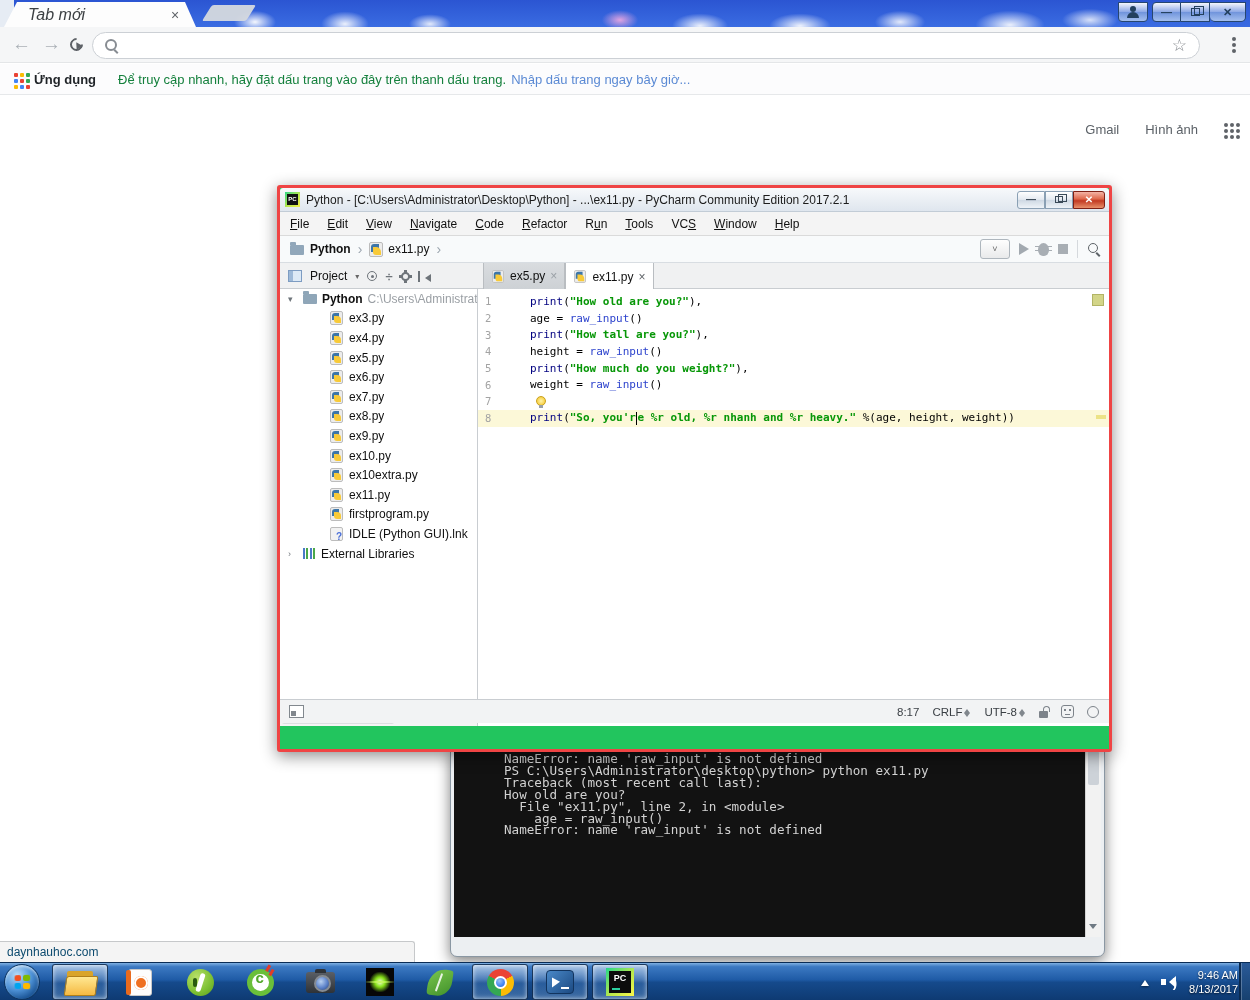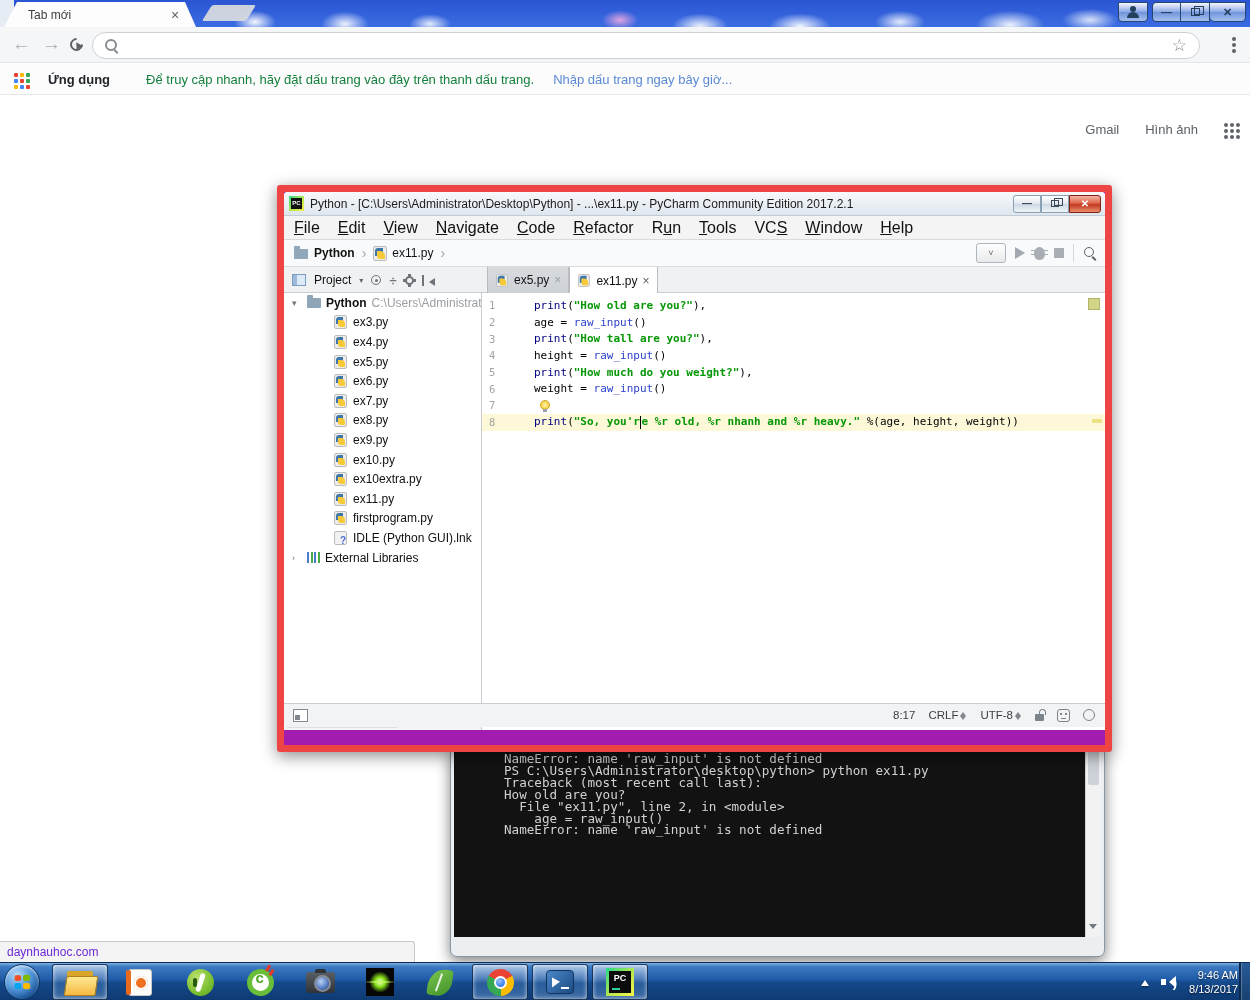--- a/index.html
+++ b/index.html
@@ -17,21 +17,21 @@
       radial-gradient(26px 14px at 620px 20px, rgba(240,170,225,.9), rgba(255,255,255,0) 70%),
       radial-gradient(40px 18px at 700px 26px, rgba(255,255,255,.9), rgba(255,255,255,0) 70%),
       radial-gradient(44px 18px at 800px 26px, rgba(255,255,255,.92), rgba(255,255,255,0) 70%),
       radial-gradient(36px 16px at 900px 22px, rgba(255,255,255,.85), rgba(255,255,255,0) 70%),
       radial-gradient(48px 20px at 1010px 25px, rgba(255,255,255,.9), rgba(255,255,255,0) 72%),
       radial-gradient(40px 16px at 1090px 20px, rgba(255,255,255,.8), rgba(255,255,255,0) 70%),
       linear-gradient(#2b55d2, #3a6ce2); }
   .tabstrip::before { content:""; position:absolute; left:0; top:0; width:14px; height:27px; background:#e6ecf4; }
   .tab-active { position:absolute; left:4px; top:2px; width:192px; height:25px; background:#fdfdfd;
     clip-path: polygon(13px 0, 181px 0, 192px 25px, 0 25px); display:flex; align-items:center; padding:0 14px 0 24px; }
-  .tab-title { font-size:12px; color:#3c4043; flex:1; }
+  .tab-title { font-size:16px; color:#3c4043; flex:1;font-style:italic; }
   .tab-close { font-size:14px; color:#5f6368; line-height:12px; width:14px; text-align:center; cursor:default; }
   .newtab-btn { position:absolute; left:207px; top:5px; width:44px; height:16px; background:#d5d9de;
     transform:skewX(-32deg); border-radius:2px; opacity:.95; }
   .win-ctrls { position:absolute; right:4px; top:2px; display:flex; gap:4px; }
   .glassbtn { height:20px; border:1px solid #27466e; border-radius:3px;
     background:linear-gradient(rgba(255,255,255,.95), rgba(208,222,240,.6) 48%, rgba(165,192,222,.55) 52%, rgba(210,228,245,.7));
     display:flex; align-items:center; justify-content:center; color:#23405e; font-weight:bold; font-size:11px; }
   .btn-group { display:flex; }
   .btn-group .glassbtn { border-radius:0; border-left-width:0; width:29px; }
   .btn-group .glassbtn:first-child { border-radius:4px 0 0 4px; border-left-width:1px; }
@@ -50,61 +50,61 @@
   .reload-icon::after { content:""; position:absolute; right:-4px; top:-3px; border:4px solid transparent; border-bottom:6px solid #5f6368; transform:rotate(42deg); }
   .omnibox { position:absolute; left:92px; top:5px; width:1108px; height:27px; background:#fff; border:1px solid #ccd0d5; border-radius:14px; display:flex; align-items:center; }
   .mag-icon { position:relative; width:14px; height:14px; margin-left:12px; }
   .mag-icon::before { content:""; position:absolute; left:0; top:0; width:8px; height:8px; border:2px solid #878c92; border-radius:50%; }
   .mag-icon::after { content:""; position:absolute; left:10px; top:10px; width:2px; height:5px; background:#878c92; transform:rotate(-45deg); }
   .omni-input { flex:1; border:none; outline:none; font-size:13px; color:#333; margin:0 8px; background:transparent; font-family:"Liberation Sans",sans-serif; }
   .star-icon { font-size:17px; color:#85898e; margin-right:12px; }
   .menu-dots { position:absolute; right:14px; top:10px; width:4px; height:4px; background:#5f6368; border-radius:50%;
     box-shadow:0 6px 0 #5f6368, 0 12px 0 #5f6368; }
 
-  .bookmarks-bar { position:absolute; left:0; top:64px; width:1250px; height:31px; background:#fcfcfd; border-bottom:1px solid #e6e8ea; display:flex; align-items:center;gap:14px; }
+  .bookmarks-bar { position:absolute; left:0; top:64px; width:1250px; height:31px; background:#fcfcfd; border-bottom:1px solid #e6e8ea; display:flex; align-items:center; }
   .grid9 { width:4px; height:4px; border-radius:1px; margin:0 16px 8px 14px; background:#e94235;
     box-shadow:6px 0 0 #fbbc05, 12px 0 0 #34a853, 0 6px 0 #4285f4, 6px 6px 0 #e94235, 12px 6px 0 #34a853, 0 12px 0 #fbbc05, 6px 12px 0 #4285f4, 12px 12px 0 #e94235; }
   .apps-label { font-size:13px; color:#1f2327; font-weight:bold; margin-right:22px; }
   .bm-hint { font-size:13px; color:#15803d; }
   .bm-link { font-size:13px; color:#5b8ad4; margin-left:5px; }
 
   .page-content { position:absolute; left:0; top:96px; width:1250px; height:866px; background:#fff; }
   .gmail-row { position:absolute; right:22px; top:26px; display:flex; align-items:center; gap:26px; }
   .g-link { font-size:13px; color:#5b6167; }
   .grid9-gray { width:4px; height:4px; border-radius:50%; background:#5f6368; margin-bottom:9px;
     box-shadow:6px 0 0 #5f6368,12px 0 0 #5f6368,0 6px 0 #5f6368,6px 6px 0 #5f6368,12px 6px 0 #5f6368,0 12px 0 #5f6368,6px 12px 0 #5f6368,12px 12px 0 #5f6368; }
   .status-tooltip { position:absolute; left:0; top:845px; width:415px; height:21px; background:#f4f4f4; border:1px solid #c6c8ca; border-left:none; border-bottom:none; border-radius:0 3px 0 0; display:flex; align-items:center; }
-  .status-tooltip span { font-size:12px; color:#6d28d9; padding-left:7px; }
+  .status-tooltip span { font-size:12px; color:#0c4a6e; padding-left:7px; }
 
   
   .terminal-window { position:absolute; left:450px; top:748px; width:655px; height:209px; background:#eceff2; border:1px solid #8a97a3; border-radius:0 0 7px 7px; box-shadow:0 4px 14px rgba(0,0,0,.5); }
   .term-screen { position:absolute; left:3px; top:0; width:633px; height:188px; background:#121212; overflow:hidden; }
   .term-lines { padding:4px 0 0 6px;margin-left:44px; }
   .tline { font-family:"DejaVu Sans Mono", monospace; font-size:12.6px; line-height:11.9px; color:#d2d2d2; white-space:pre; }
   .term-scrollbar { position:absolute; right:3px; top:0; width:16px; height:188px; background:#f2f2f2; border-left:1px solid #d5d5d5; }
   .term-thumb { position:absolute; left:2px; top:2px; width:11px; height:34px; background:#cdd2d8; border-radius:2px; }
   .term-scroll-down { position:absolute; left:3px; bottom:4px; width:0; height:0; border:4px solid transparent; border-top:5px solid #6f7a84; }
 
   
-  .pc-window { position:absolute; left:277px; top:185px; width:835px; height:567px; background:#a21caf; border:7px solid #ef4444; border-radius:3px; box-shadow:0 4px 16px rgba(0,0,0,.45); }
+  .pc-window { position:absolute; left:277px; top:185px; width:835px; height:567px; background:#22c55e; border:3px solid #ef4444; border-radius:3px; box-shadow:0 4px 16px rgba(0,0,0,.45); }
   .pc-titlebar { position:absolute; left:0; top:0; width:100%; height:24px; background:linear-gradient(#f7f9fb,#dfe6ee); border-bottom:1px solid #c2ccd6; display:flex; align-items:center; border-radius:3px 3px 0 0; }
   .pc-logo-sm { width:15px; height:15px; margin:0 6px 0 5px; background:linear-gradient(135deg,#30d688,#b9e84c 55%,#f6ef49); padding:2px; }
   .pc-logo-sm i { display:block; width:100%; height:100%; background:#111; color:#fff; font-style:normal; font-weight:bold; font-size:6px; line-height:10px; text-align:center; font-family:"Liberation Sans",sans-serif; }
   .pc-title { font-size:12px; color:#1c1c1c; flex:1; white-space:nowrap; overflow:hidden; }
   .pc-btns { display:flex; margin-right:4px; gap:0; }
   .pcbtn { width:28px; height:18px; border:1px solid #8aa0b4; display:flex; align-items:center; justify-content:center; font-size:10px; font-weight:bold; color:#3a4a58;
     background:linear-gradient(#fff,#e4eaf1 46%,#cfd9e4 52%,#eef3f8); }
   .pcbtn.min { border-radius:3px 0 0 3px; }
   .pcbtn.close { border-radius:0 3px 3px 0; width:32px; color:#fff; border-color:#7e2015;
     background:linear-gradient(#f3b4a6,#e06b4f 42%,#c23a22 55%,#e8906a); }
   .pc-restore-glyph { position:relative; width:8px; height:7px; border:1px solid #3a4a58; }
   .pc-restore-glyph::before { content:""; position:absolute; left:2px; top:-3px; width:7px; height:6px; border:1px solid #3a4a58; }
 
   .pc-menubar { position:absolute; left:0; top:24px; width:100%; height:24px; background:#f4f4f4; border-bottom:1px solid #dadada; display:flex; align-items:center; padding-left:10px; gap:18px; }
-  .menu-item { font-size:16px; color:#111; }
+  .menu-item { font-size:12px; color:#111; }
   .menu-item .mn { text-decoration:underline; }
 
   .pc-navbar { position:absolute; left:0; top:48px; width:100%; height:27px; background:#f8fafb; border-bottom:1px solid #d8dde2; display:flex; align-items:center; }
   .crumb-folder { width:14px; height:10px; background:#91a7ba; border-radius:1px; position:relative; margin:2px 6px 0 10px; }
   .crumb-folder::before { content:""; position:absolute; left:0; top:-3px; width:6px; height:3px; background:#91a7ba; border-radius:1px 1px 0 0; }
   .crumb-proj { font-size:12px; font-weight:bold; color:#111; }
   .crumb-sep { color:#9aa4ae; font-size:14px; margin:0 7px; }
   .crumb-file { font-size:12px; color:#111; }
   .pyicon { position:relative; width:14px; height:15px; background:#ececec; border:1px solid #bcbcbc; border-radius:2px; flex:none; }
   .pyicon::before { content:""; position:absolute; left:1px; top:1px; width:8px; height:8px; background:#3d76a8; border-radius:3px 0 5px 0; }
@@ -175,21 +175,21 @@
   .caret-line { background:#fcf8d8; }
   .caret-bar { display:inline-block; width:1.5px; height:13px; background:#000; vertical-align:middle; }
   .bulb { position:relative; width:10px; height:10px; border-radius:50%; margin-left:14px; background:radial-gradient(#fff3a8,#f4c21f); border:1px solid #c9a11d; }
   .bulb::after { content:""; position:absolute; left:2px; bottom:-3px; width:4px; height:3px; background:#9aa0a6; }
   .inspect-sq { position:absolute; right:5px; top:5px; width:12px; height:12px; background:#d3d588; border:1px solid #b2b465; }
   .scroll-mark { position:absolute; right:3px; top:126px; width:10px; height:4px; background:#ece387; }
 
   .pc-statusbar { position:absolute; left:0; bottom:3px; width:100%; height:24px; background:#f2f3f4; border-top:1px solid #c9cdd1; display:flex; align-items:center; }
   .sb-toggle { width:15px; height:13px; border:1px solid #82888e; margin-left:9px; position:relative; background:#fff; }
   .sb-toggle::before { content:""; position:absolute; left:1px; bottom:1px; width:5px; height:5px; background:#82888e; }
-  .sb-right { position:absolute; right:10px; display:flex; align-items:flex-start; gap:13px; }
+  .sb-right { position:absolute; right:10px; display:flex; align-items:center; gap:13px; }
   .sb-text { font-size:11.5px; color:#3a3f44; }
   .ud { position:relative; width:7px; height:10px; display:inline-block; margin-left:2px; }
   .ud::before { content:""; position:absolute; left:0; top:0; border:3.5px solid transparent; border-bottom:4px solid #81878d; }
   .ud::after { content:""; position:absolute; left:0; bottom:-4px; border:3.5px solid transparent; border-top:4px solid #81878d; }
   .lock-icon { position:relative; width:9px; height:7px; background:#7d838a; border-radius:1px; margin-top:5px; }
   .lock-icon::before { content:""; position:absolute; left:2px; top:-5px; width:5px; height:5px; border:1.5px solid #7d838a; border-bottom:none; border-radius:4px 4px 0 0; transform:translateX(2px); }
   .hector-icon { width:13px; height:13px; border-radius:3px; border:1.5px solid #7d838a; position:relative; }
   .hector-icon::before { content:""; position:absolute; left:2px; top:3px; width:2px; height:2px; background:#7d838a; box-shadow:5px 0 0 #7d838a; }
   .hector-icon::after { content:""; position:absolute; left:3px; bottom:2px; width:5px; height:1.5px; background:#7d838a; }
   .bubble-icon { width:12px; height:12px; border:1.5px solid #7d838a; border-radius:50%; }

